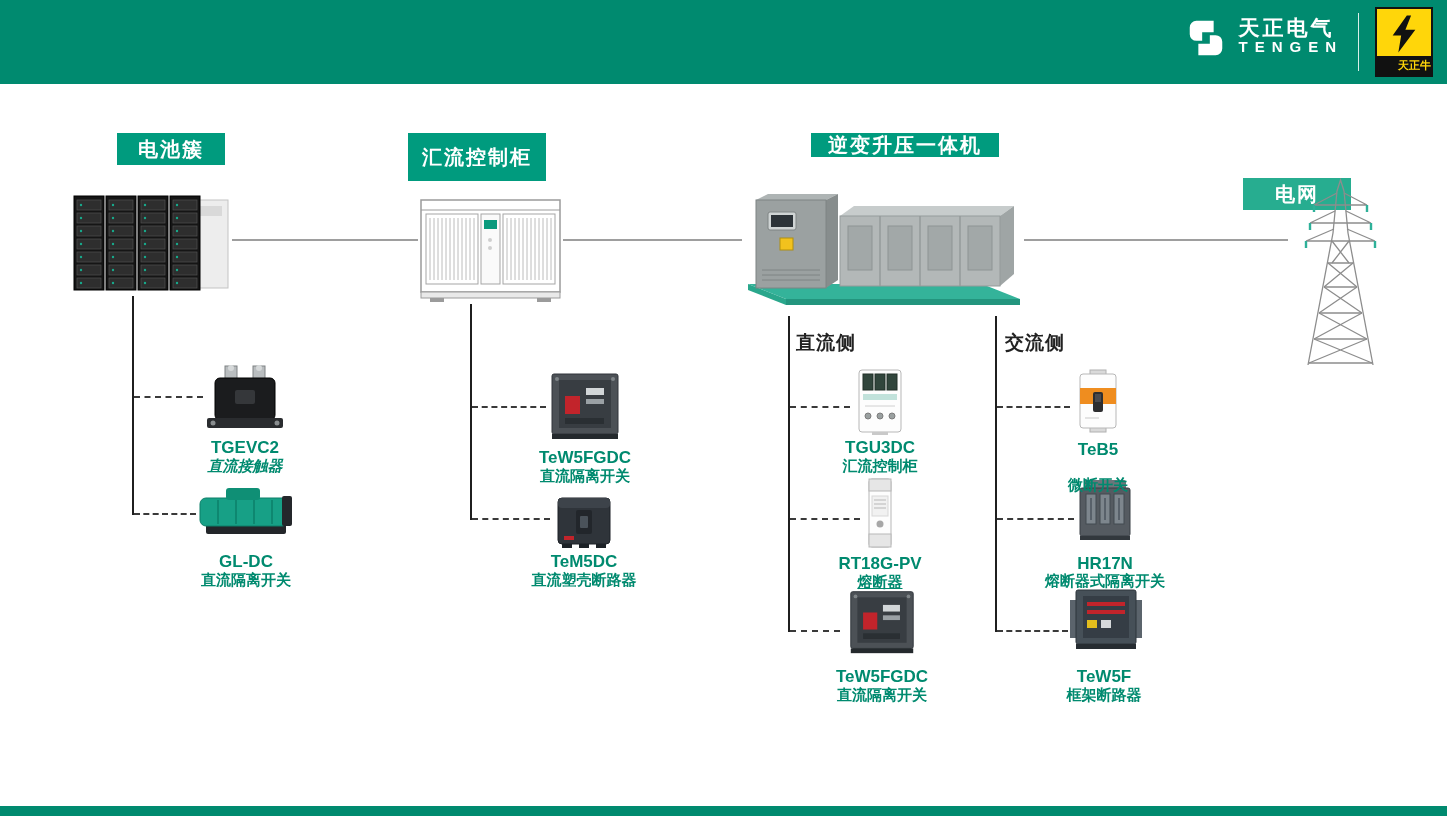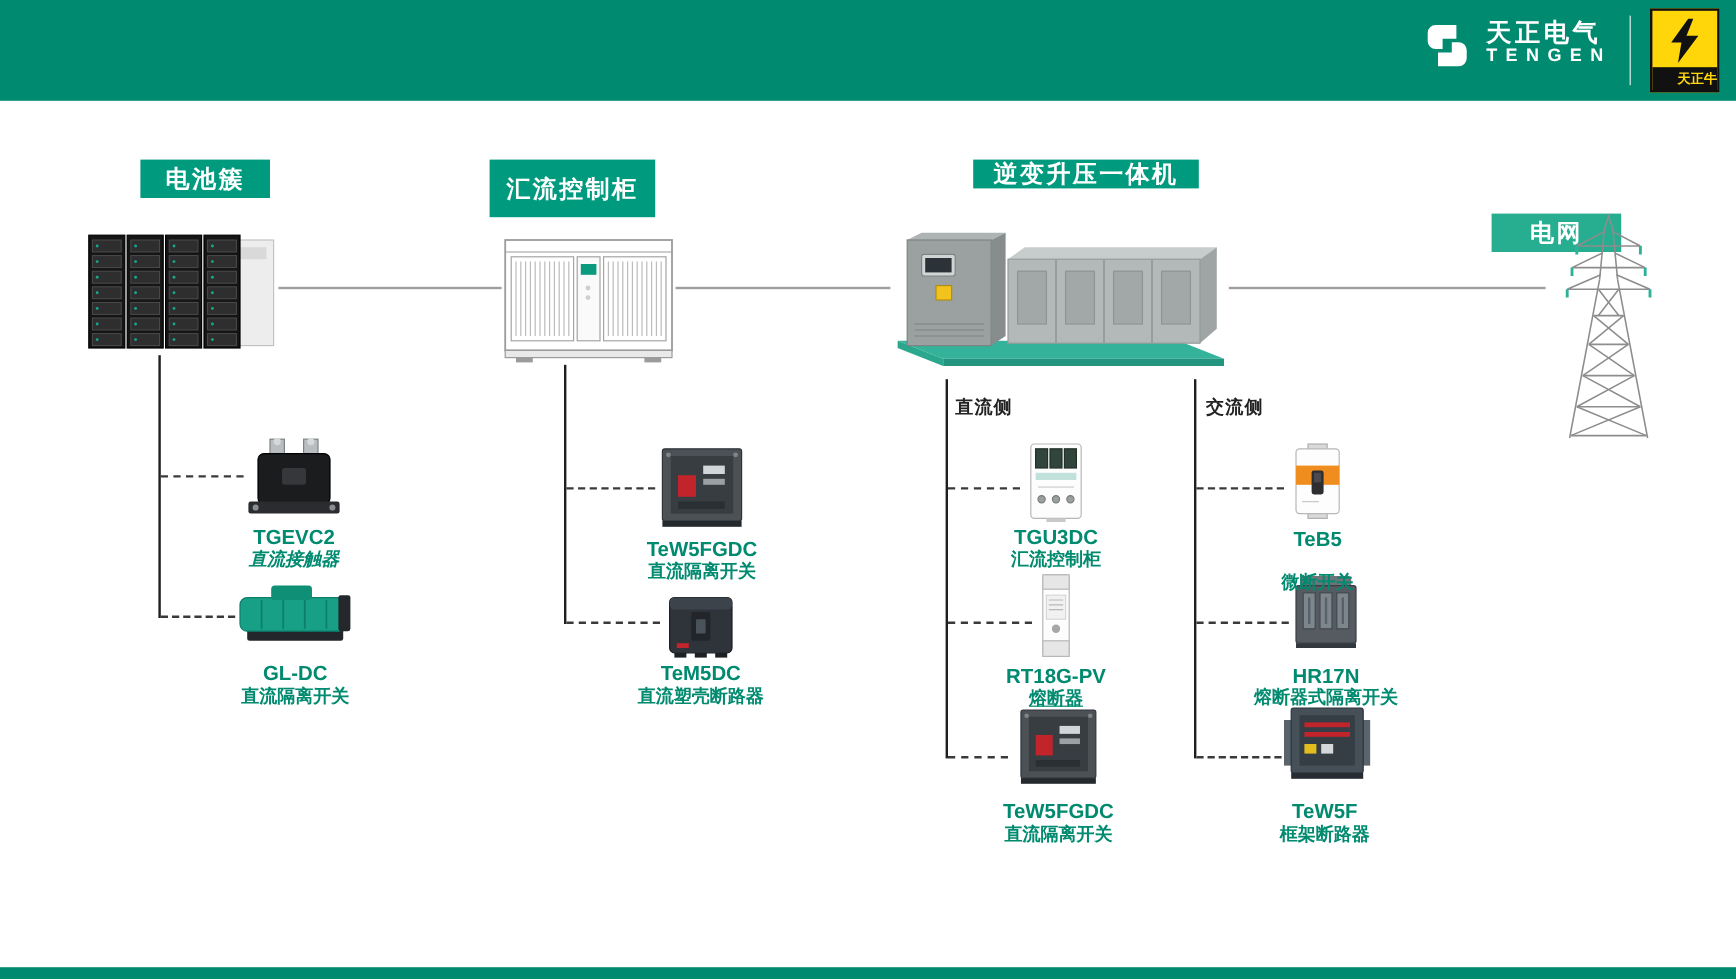--- a/index.html
+++ b/index.html
@@ -18,21 +18,21 @@
   .badge svg{width:34px;height:40px;margin-bottom:2px;}
   .badge-label{width:100%;background:#111;color:#FFD60A;font-size:11px;font-weight:700;text-align:right;padding:2px 0;}
   
   .stage{position:absolute;background:#009B7E;color:#fff;font-weight:800;font-size:20px;
          display:flex;align-items:center;justify-content:center;letter-spacing:2px;}
   .stage.grid{background:#27AD90;}
   
   .hline{position:absolute;height:2px;background:#9E9E9E;}
   .vline{position:absolute;width:2px;background:#1F1F1F;}
   .dash{position:absolute;height:0;border-top:2px dashed #3A3A3A;}
-  .side-label{position:absolute;font-size:15px;font-weight:800;color:#222;letter-spacing:1px;}
+  .side-label{position:absolute;font-size:19px;font-weight:800;color:#222;letter-spacing:1px;}
   
   .img{position:absolute;}
   .img svg{width:100%;height:100%;display:block;}
   
   .model{position:absolute;transform:translateX(-50%);color:#008A6F;font-weight:800;font-size:17px;white-space:nowrap;text-align:center;}
   .desc{position:absolute;transform:translateX(-50%);color:#008A6F;font-weight:700;font-size:15px;white-space:nowrap;text-align:center;}
   .footer{position:absolute;left:0;top:806px;width:1447px;height:10px;background:#008A6F;}
 </style>
 </head>
 <body>

